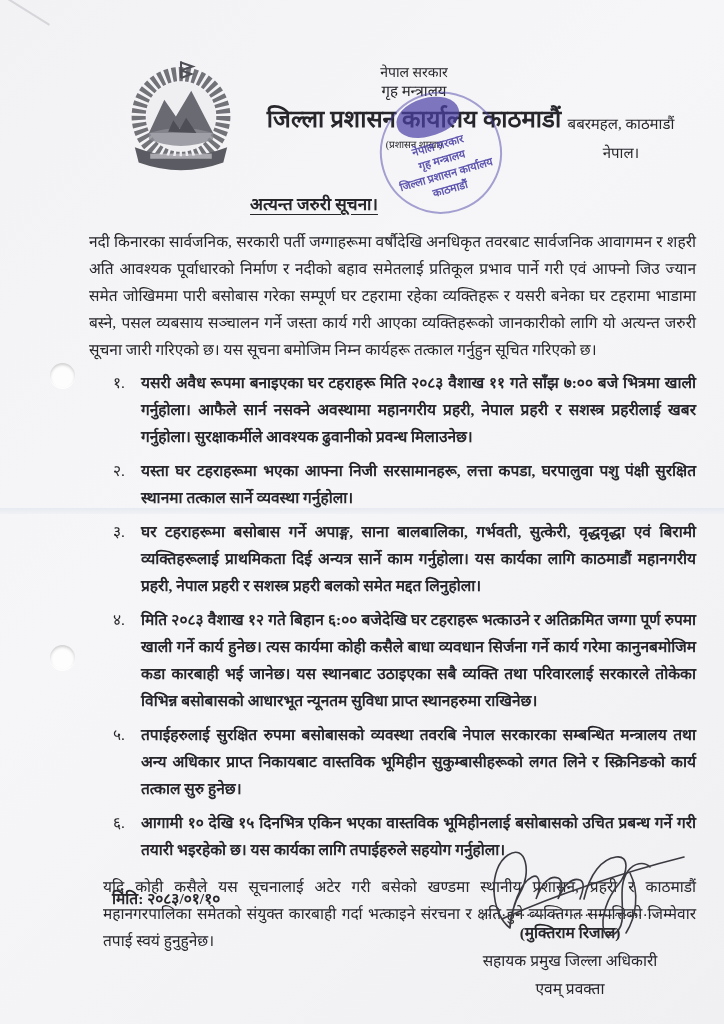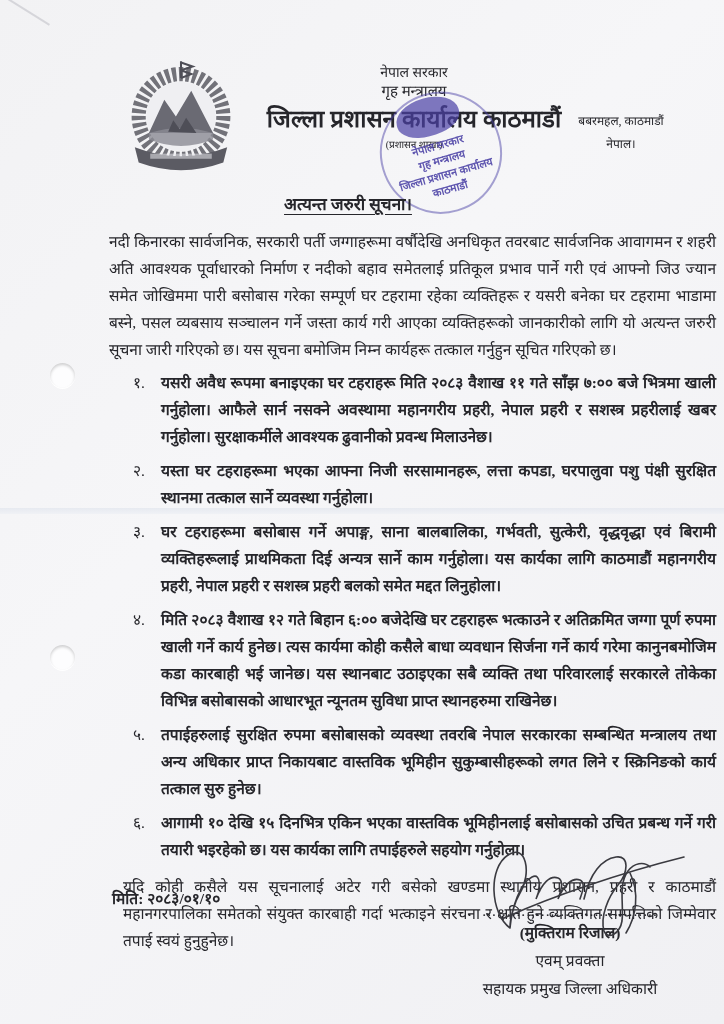--- a/index.html
+++ b/index.html
@@ -20,40 +20,40 @@
   .hole.h1{top:363px;}
   .hole.h2{top:645px;}
 
   
   .emblem{position:absolute;left:108px;top:60px;width:146px;height:118px;}
   .hdr{position:absolute;left:254px;top:64px;width:320px;text-align:center;line-height:1.3;}
   .hdr .govt{font-size:14px;}
   .hdr .ministry{font-size:15px;}
   .hdr .office{font-size:24px;font-weight:bold;margin-top:2px;white-space:nowrap;}
   .hdr .branch{font-size:10px;margin-top:3px;}
-  .addr{position:absolute;right:28px;top:110px;width:150px;text-align:center;font-size:12px;line-height:1.9;}
+  .addr{position:absolute;right:28px;top:110px;width:150px;text-align:center;font-size:15px;line-height:1.9;}
 
   
   .stamp{
     position:absolute;left:378px;top:92px;width:124px;height:122px;
     transform:rotate(-16deg);
     color:#4b41a6;opacity:.88;
     text-align:center;font-size:11px;line-height:1.35;font-weight:bold;
     pointer-events:none;
   }
   .stamp .ring{position:absolute;left:2px;top:0;width:118px;height:118px;border:2px solid #4b41a6;border-radius:50%;opacity:.55;}
   .stamp .blot{position:absolute;left:28px;top:4px;width:64px;height:38px;background:#4b41a6;border-radius:50% 50% 45% 45%;opacity:.8;}
   .stamp .lines{position:absolute;left:0;top:46px;width:124px;}
 
   
-  .title{position:absolute;left:0;top:192px;width:628px;text-align:center;font-size:17px;font-weight:bold;margin-left:34px;}
+  .title{position:absolute;left:0;top:192px;width:628px;text-align:center;font-size:17px;font-weight:bold;}
   .title span{text-decoration:underline;text-underline-offset:4px;}
 
   
-  .body{position:absolute;left:109px;top:228px;width:607px;font-size:15.5px;line-height:27px;text-align:justify;}
+  .body{position:absolute;left:89px;top:228px;width:607px;font-size:15.5px;line-height:27px;text-align:justify;}
   .intro{margin:0 0 6px 0;}
   ol.notice{list-style:none;margin:4px 0 0 0;padding:0;}
   ol.notice li{display:flex;margin-bottom:7px;}
   ol.notice .num{flex:0 0 28px;margin-left:24px;}
   ol.notice .txt{flex:1;font-weight:bold;}
   .closing{margin:10px 0 0 14px;}
 
   
   .date-block{position:absolute;left:112px;top:884px;font-size:15.5px;line-height:30px;font-weight:bold;}
   .sign-block{position:absolute;right:24px;top:845px;width:260px;text-align:center;font-size:15.5px;line-height:1.8;}
@@ -154,17 +154,17 @@
     <svg class="sign-scribble" viewBox="0 0 220 115">
       <g fill="none" stroke="#3a3a40" stroke-width="1.6" stroke-linecap="round">
         <path d="M30 95 C10 80 8 35 28 22 C46 10 52 40 40 60 C34 70 30 85 30 95 C32 74 40 50 52 44 C62 39 60 58 56 66 C62 50 70 42 78 45 C85 48 80 60 78 66 C84 52 92 44 100 47 C106 50 102 60 100 66"></path>
         <path d="M104 66 C110 40 122 26 136 24 C150 22 148 40 138 52 C128 64 120 84 124 98 C128 108 140 100 142 88 C144 70 138 52 148 38 C154 30 164 28 170 34"></path>
         <path d="M22 86 C70 64 140 40 204 24"></path>
         <path d="M150 40 C160 60 156 84 146 100"></path>
       </g>
     </svg>
     <div class="sign-dots">....................................</div>
     <div class="sign-name">(मुक्तिराम रिजाल)</div>
+    <div>सहायक प्रमुख जिल्ला अधिकारी</div>
     <div>एवम् प्रवक्ता</div>
-    <div>सहायक प्रमुख जिल्ला अधिकारी</div>
   </div>
 
 </div>
 
 </body></html>

